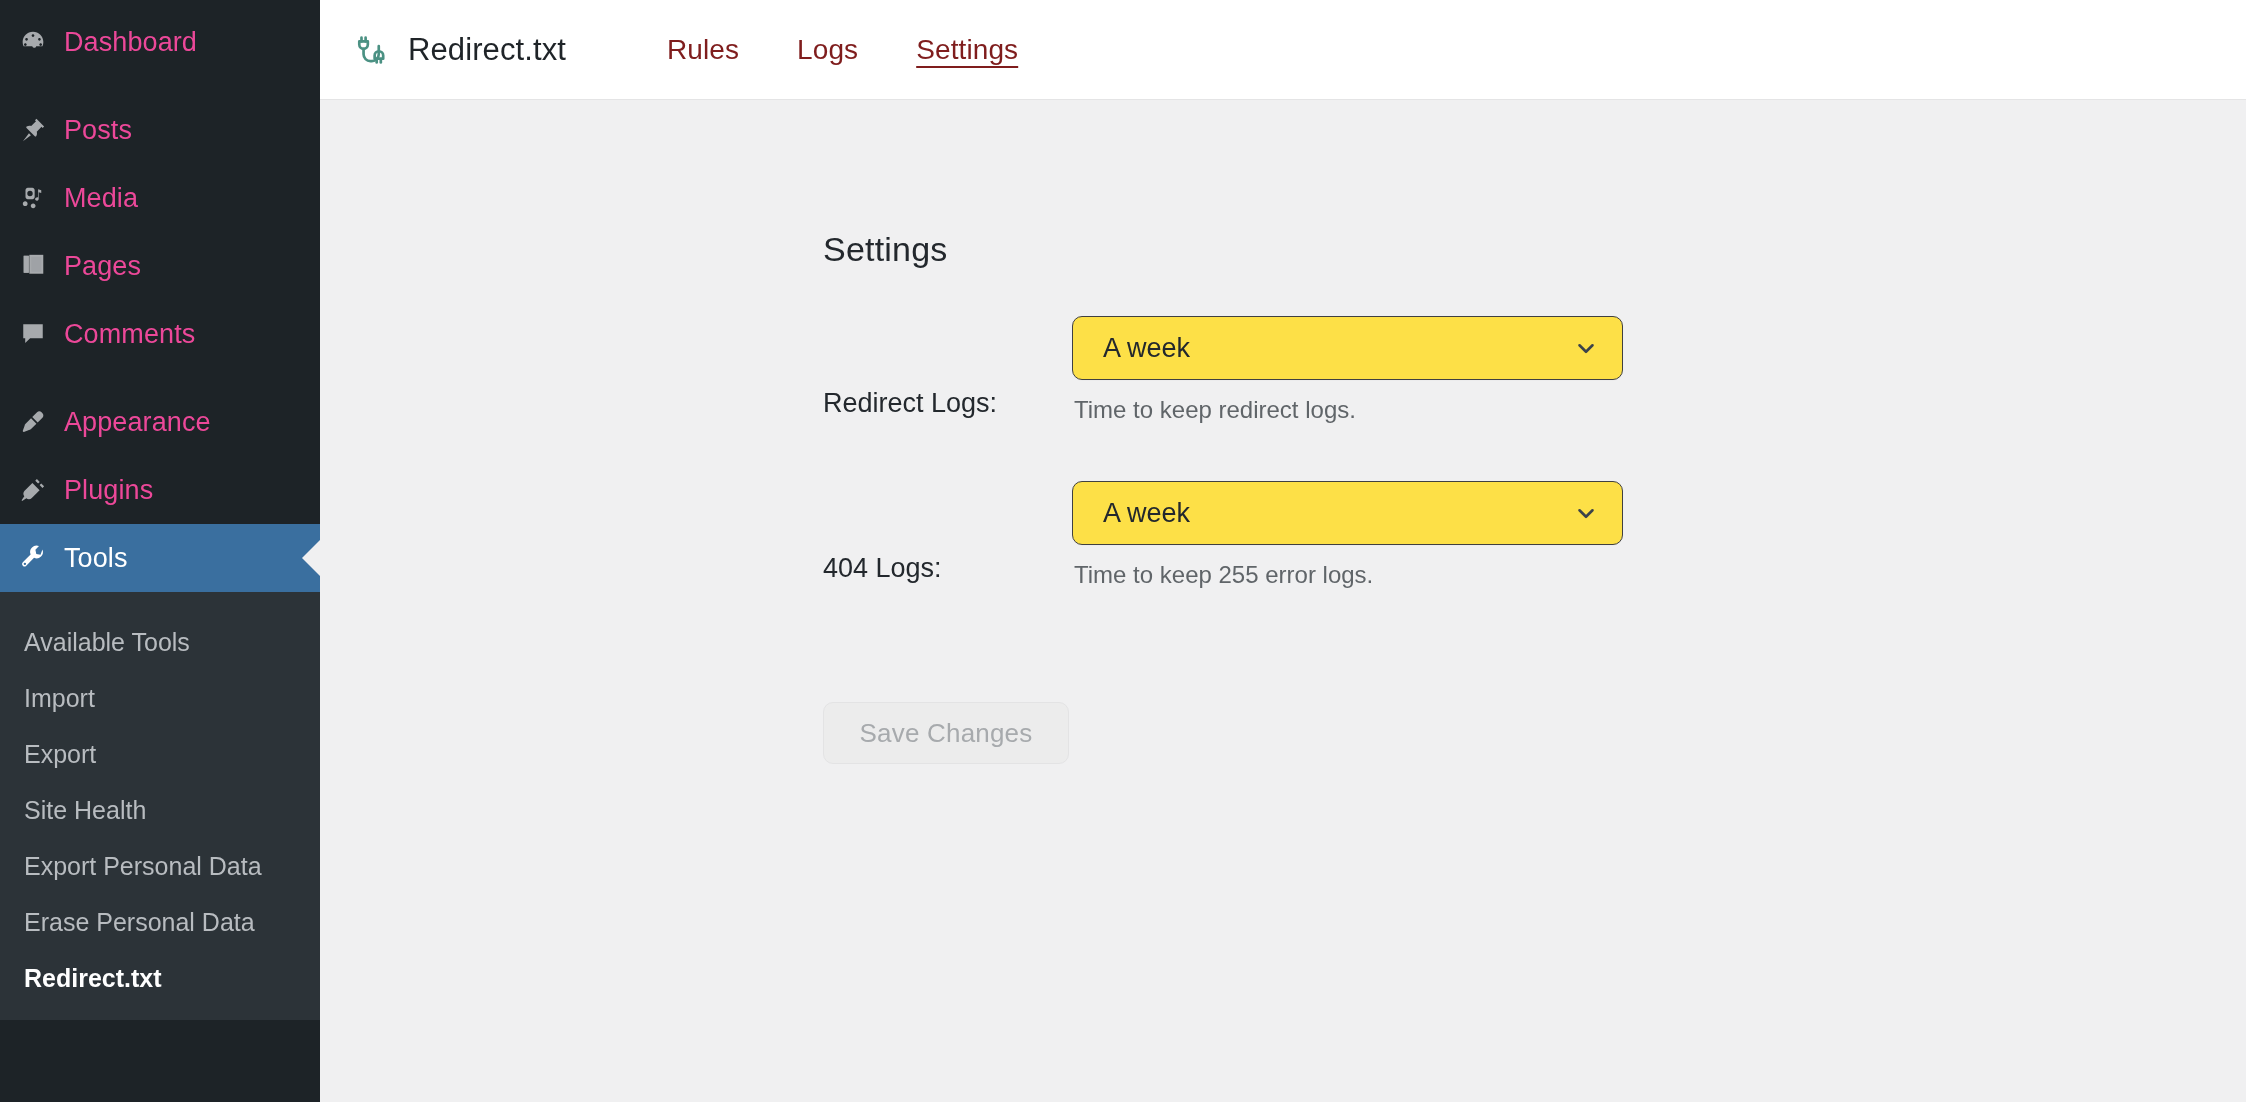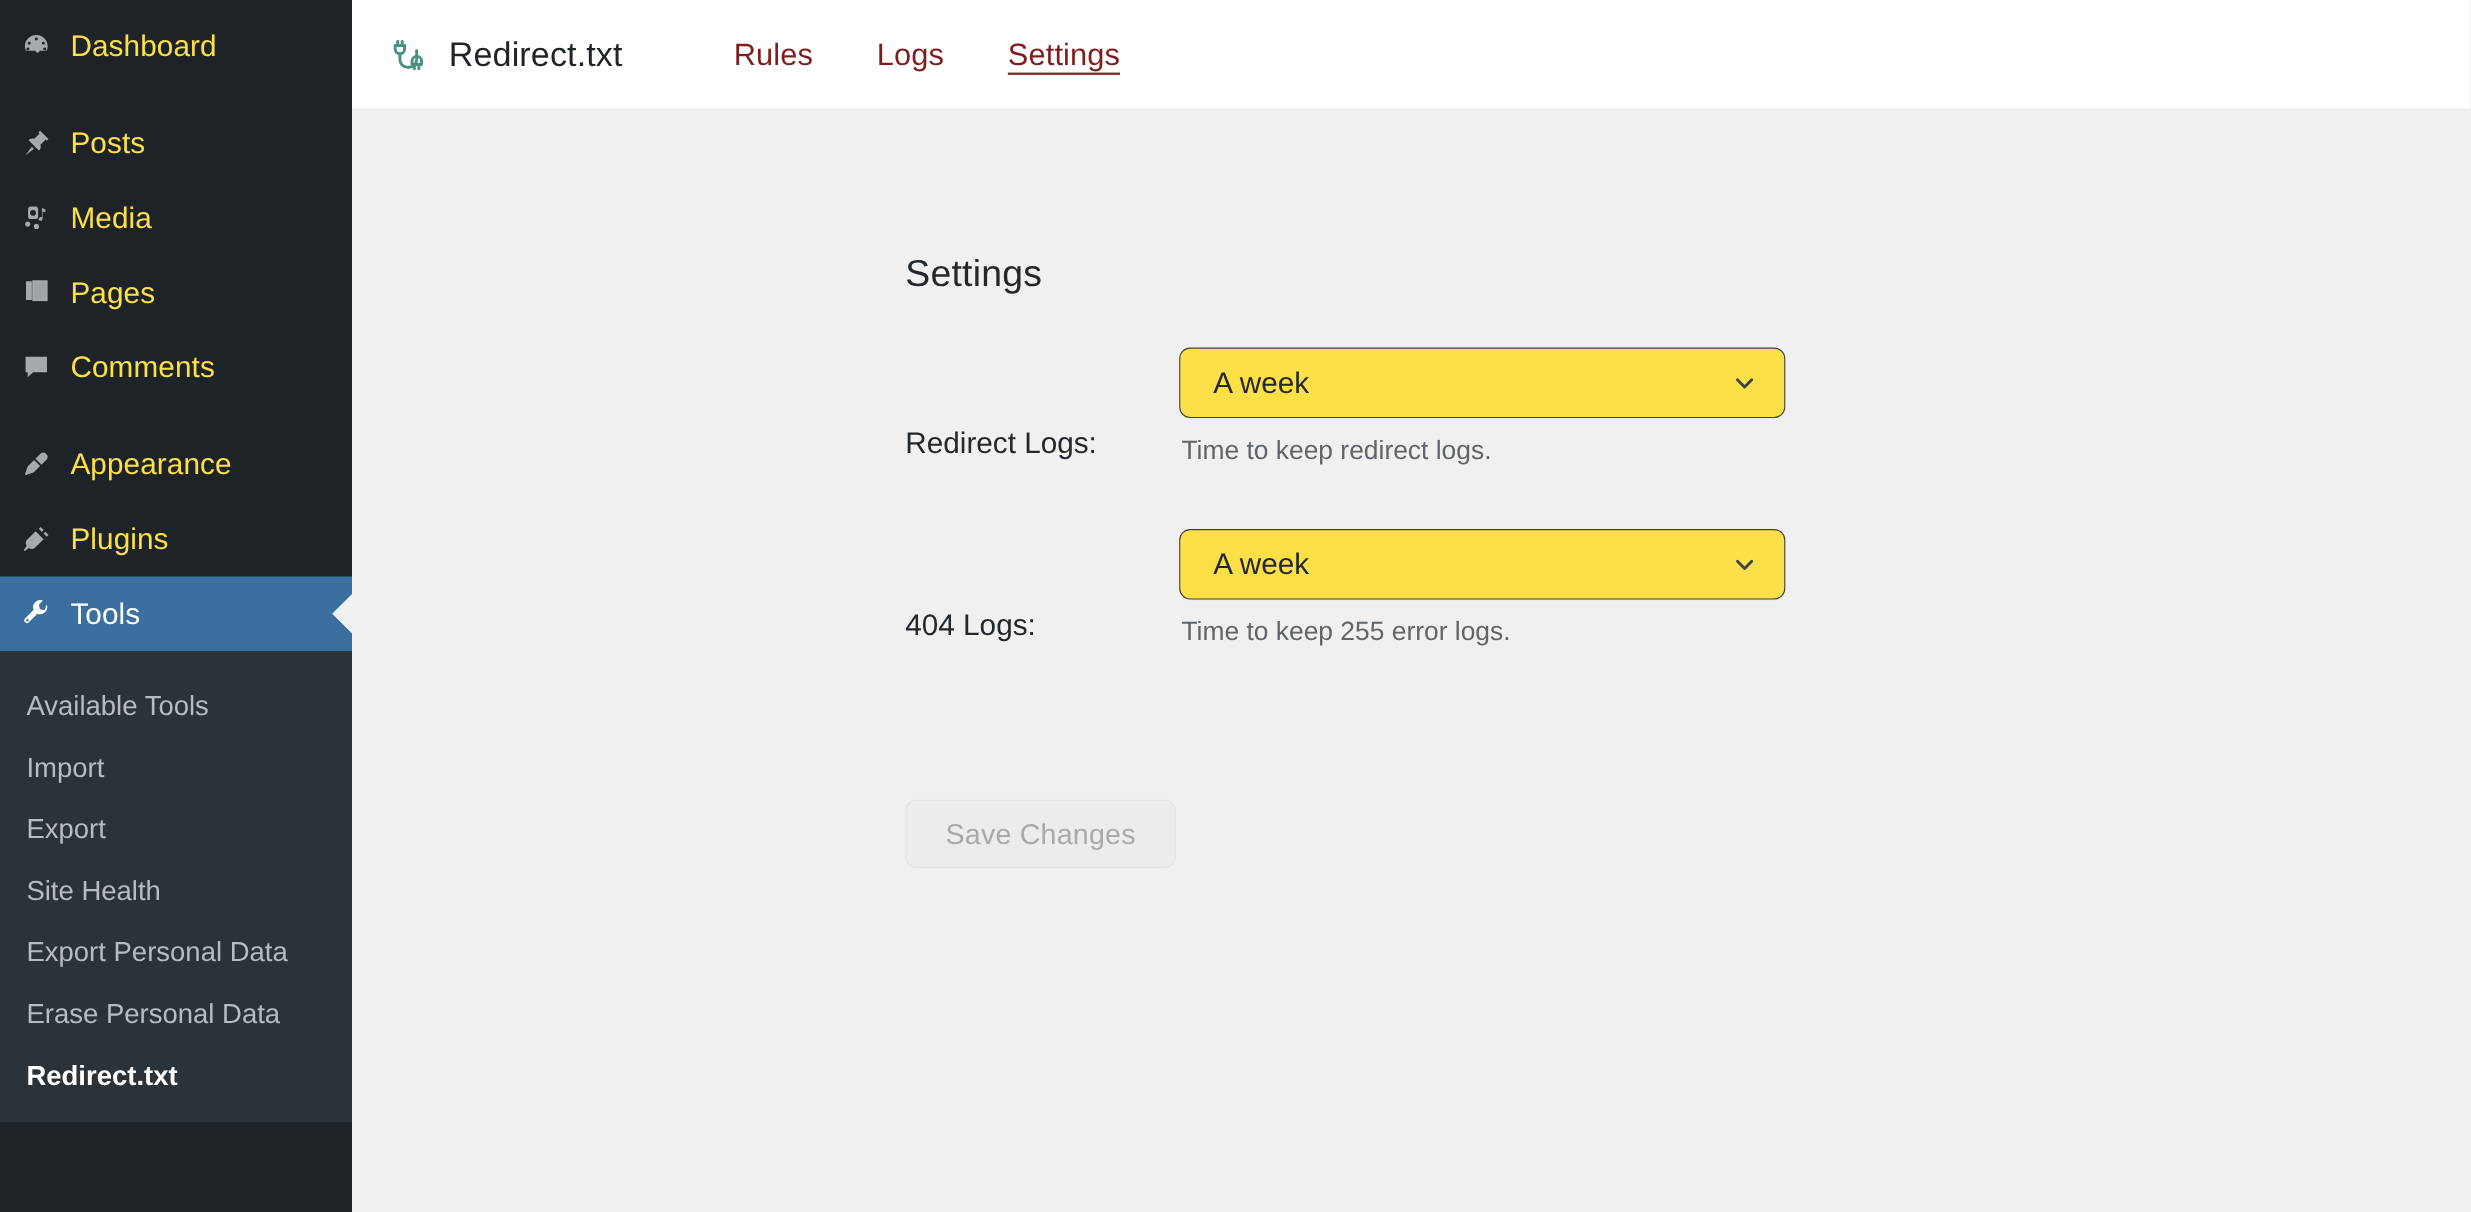--- a/index.html
+++ b/index.html
@@ -48,21 +48,21 @@
     min-width: 44px;
     display: flex;
     align-items: center;
     justify-content: flex-start;
     color: #a7aaad;
   }
 
   .menu-item .mi-label {
     font-size: 27px;
     line-height: 1;
-    color: #fde047;
+    color: #ec4899;
     letter-spacing: 0.1px;
     font-weight: 400;
     padding-left: 2px;
   }
 
   .menu-item.active {
     background: #3c6f9e;
     background: #3a6f9e;
   }
   .menu-item.active { background: #3a6f9f; }
@@ -233,21 +233,21 @@
     margin-top: 18px;
     font-size: 24px;
     color: #606569;
     line-height: 1;
     padding-left: 2px;
   }
 
   #save-button {
     position: absolute;
     left: 503px;
-    top: 727px;
+    top: 702px;
     width: 246px;
     height: 62px;
     border: 1px solid #e3e3e4;
     border-radius: 10px;
     background: #ececec;
     color: #a7aaad;
     font-size: 26px;
     font-family: "Liberation Sans", sans-serif;
     cursor: default;
     letter-spacing: 0.2px;

